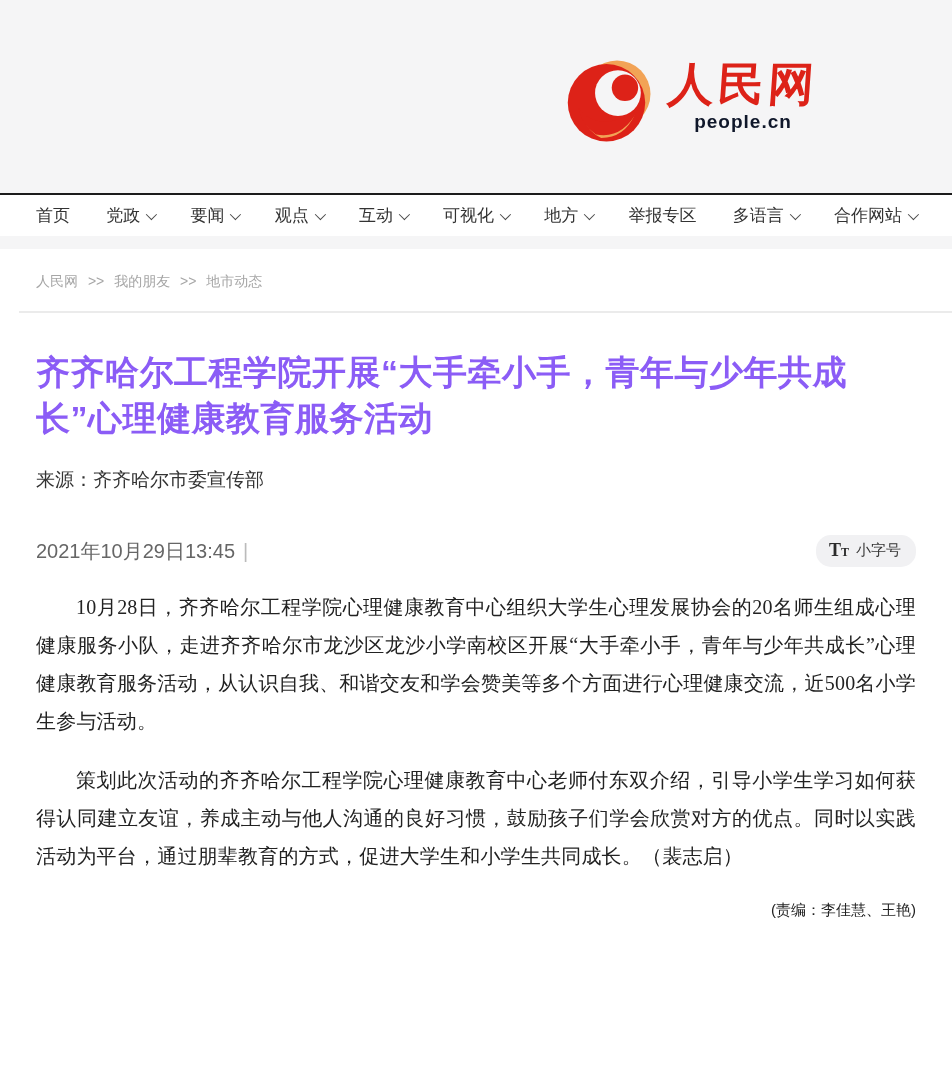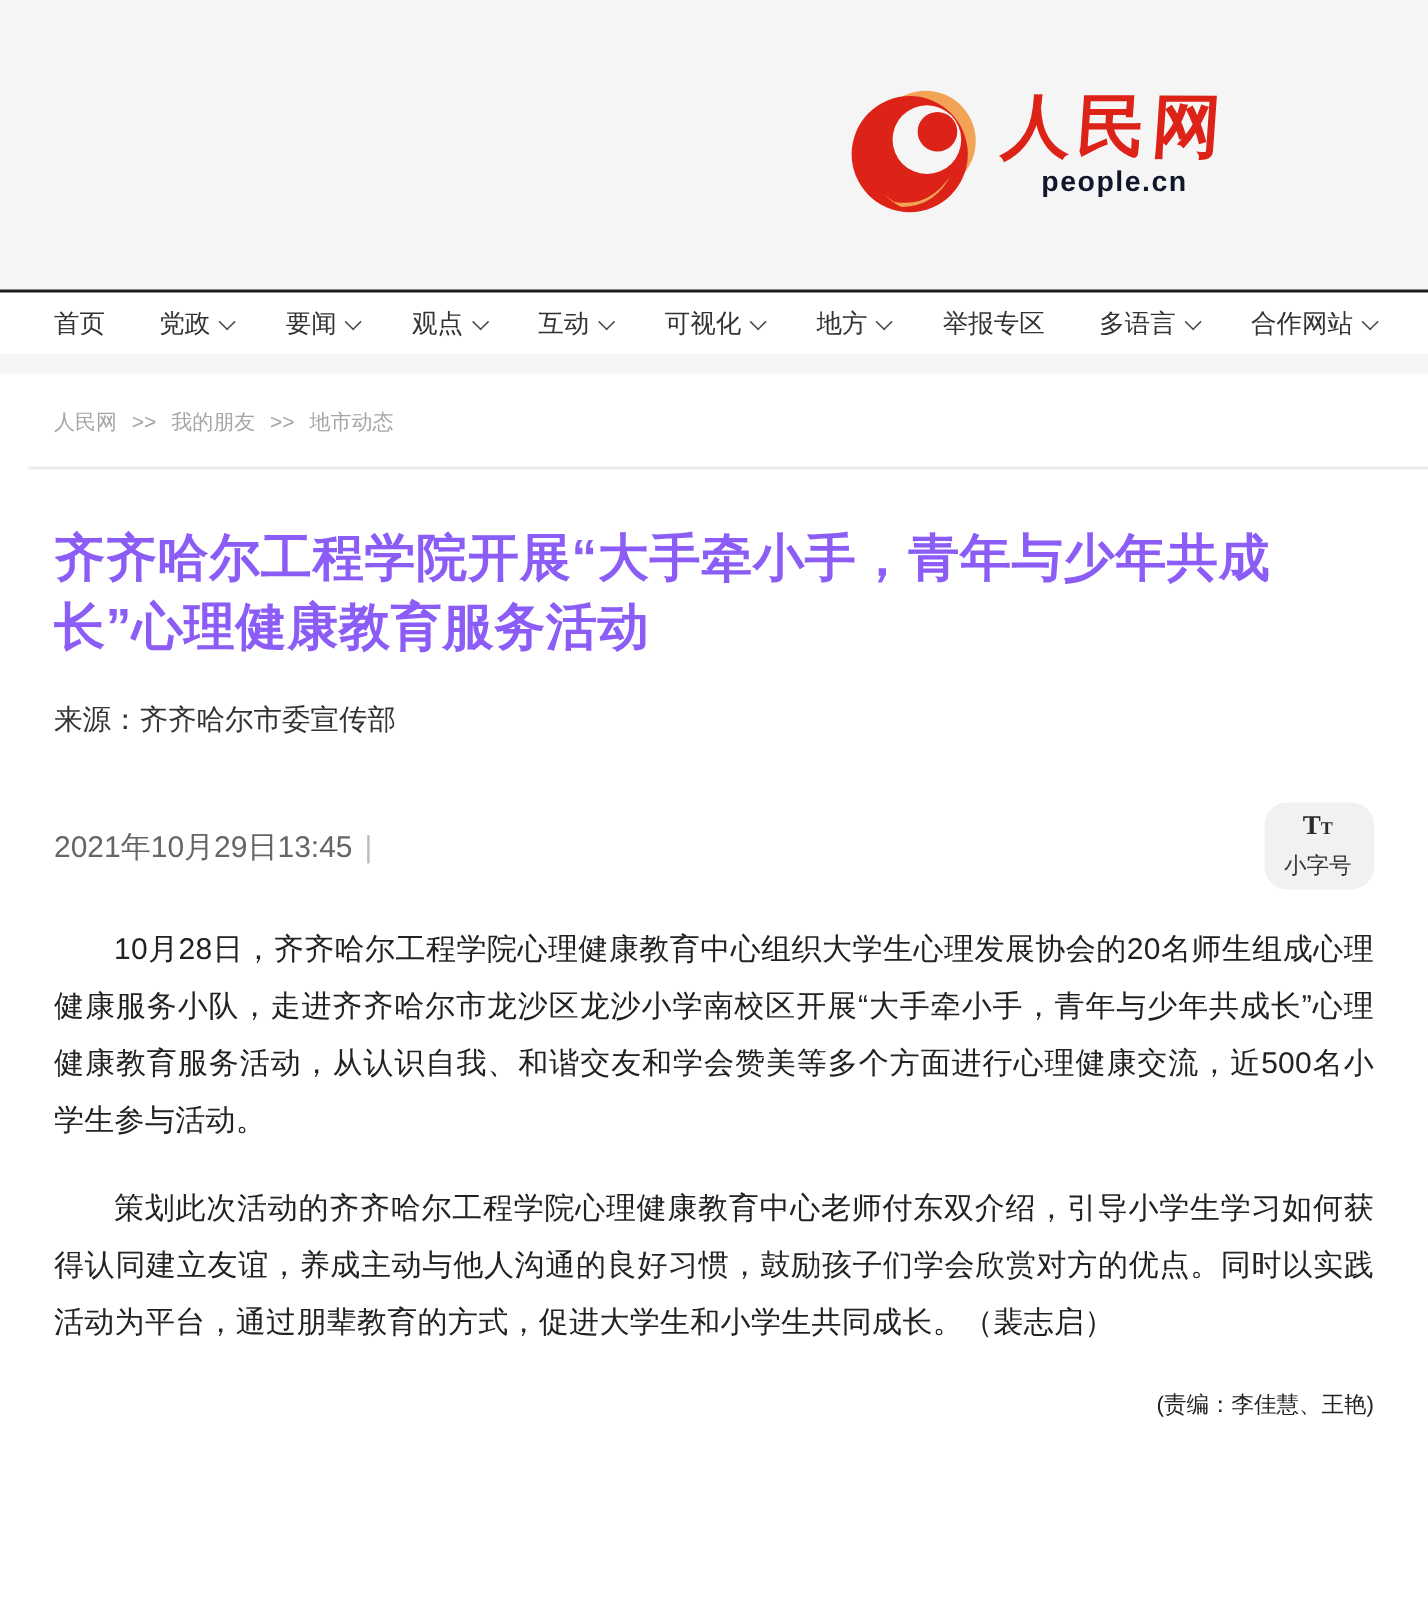--- a/index.html
+++ b/index.html
@@ -113,35 +113,35 @@
     align-items: center;
     gap: 7px;
     background: #f1f1f3;
     border: none;
     border-radius: 15px;
     padding: 5px 15px 6px 13px;
     font-size: 15px;
     color: #333;
     cursor: pointer;
     font-family: inherit;
-    flex-direction: column;
   }
   .tt { font-family: "Liberation Serif", "DejaVu Serif", serif; font-weight: 700; color: #2b2b2b; }
   .t-big { font-size: 18px; }
   .t-small { font-size: 12px; }
 
   .article-body { margin-top: 14px; }
   .article-body p {
     font-size: 20px;
     line-height: 38px;
     color: #222;
     text-indent: 2em;
     text-align: justify;
     margin-top: 21px;
     letter-spacing: 0.2px;
+    font-family: Liberation Serif, serif;
   }
   .editor-note {
     margin-top: 26px;
     padding-bottom: 34px;
     text-align: right;
     font-size: 15px;
     color: #222;
   }
 </style>
 </head>

